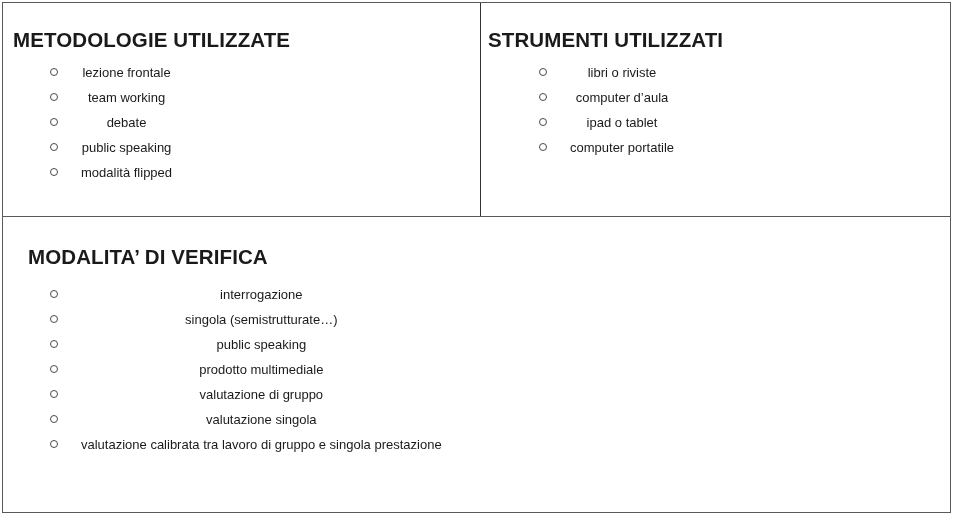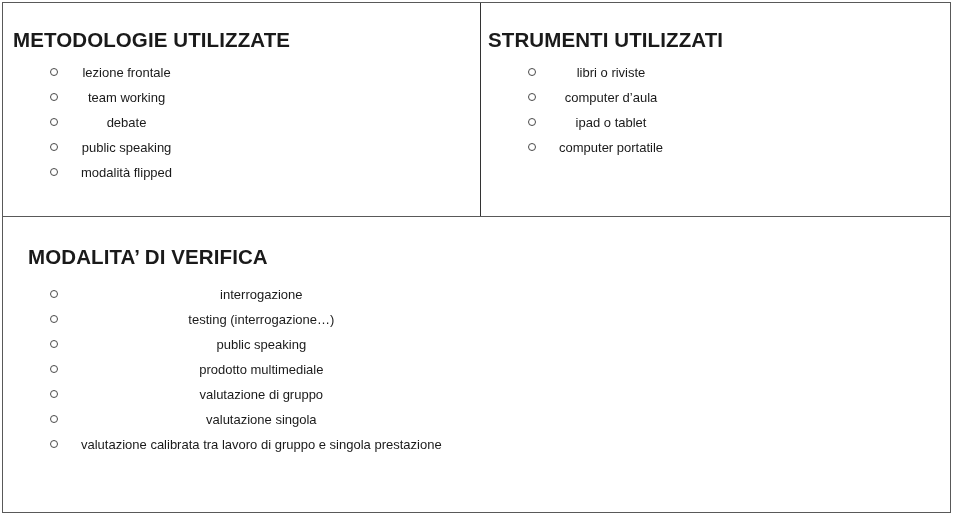--- a/index.html
+++ b/index.html
@@ -67,21 +67,21 @@
   .panel-right .heading { left: 7px;  top: 8px; }
   .bottom-region .heading { left: 10px; top: 11px; margin-left: 15px; }
 
   .bullet-list {
     position: absolute;
     margin: 0;
     padding: 0;
     list-style: none;
   }
   .panel-left  .bullet-list { left: 44px;  top: 57px; }
-  .panel-right .bullet-list { left: 44px;  top: 57px; }
+  .panel-right .bullet-list { left: 55px;  top: 57px; }
   .bottom-region .bullet-list { left: 44px; top: 65px; }
 
   .bullet-item {
     position: relative;
     height: 25px;
     line-height: 25px;
     padding-left: 34px;
     font-size: 13px;
     color: #1a1a1a;
     white-space: nowrap;
@@ -164,21 +164,21 @@
 
   <div class="bottom-region">
     <h2 class="heading">MODALITA’ DI VERIFICA</h2>
     <ul class="bullet-list">
       <li class="bullet-item">
         <span class="bullet-marker"></span>
         <span class="bullet-text">interrogazione</span>
       </li>
       <li class="bullet-item">
         <span class="bullet-marker"></span>
-        <span class="bullet-text">testing (interrogazione…)</span>
+        <span class="bullet-text">singola (semistrutturate…)</span>
       </li>
       <li class="bullet-item">
         <span class="bullet-marker"></span>
         <span class="bullet-text">public speaking</span>
       </li>
       <li class="bullet-item">
         <span class="bullet-marker"></span>
         <span class="bullet-text">prodotto multimediale</span>
       </li>
       <li class="bullet-item">

